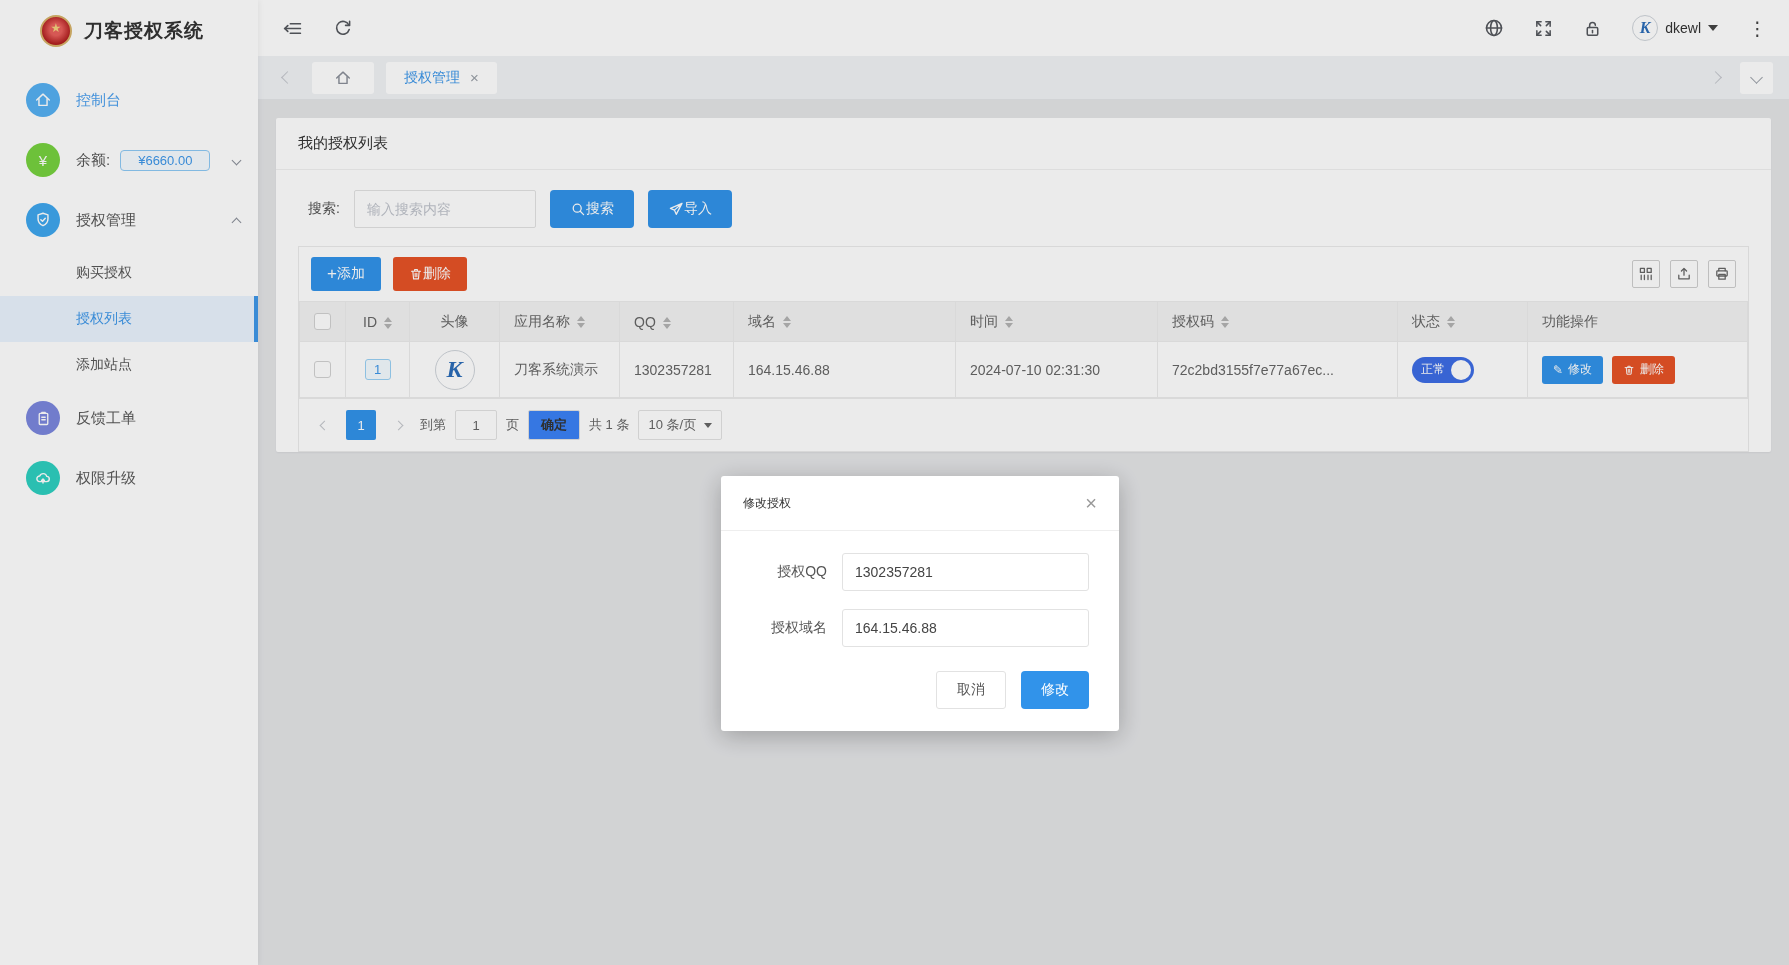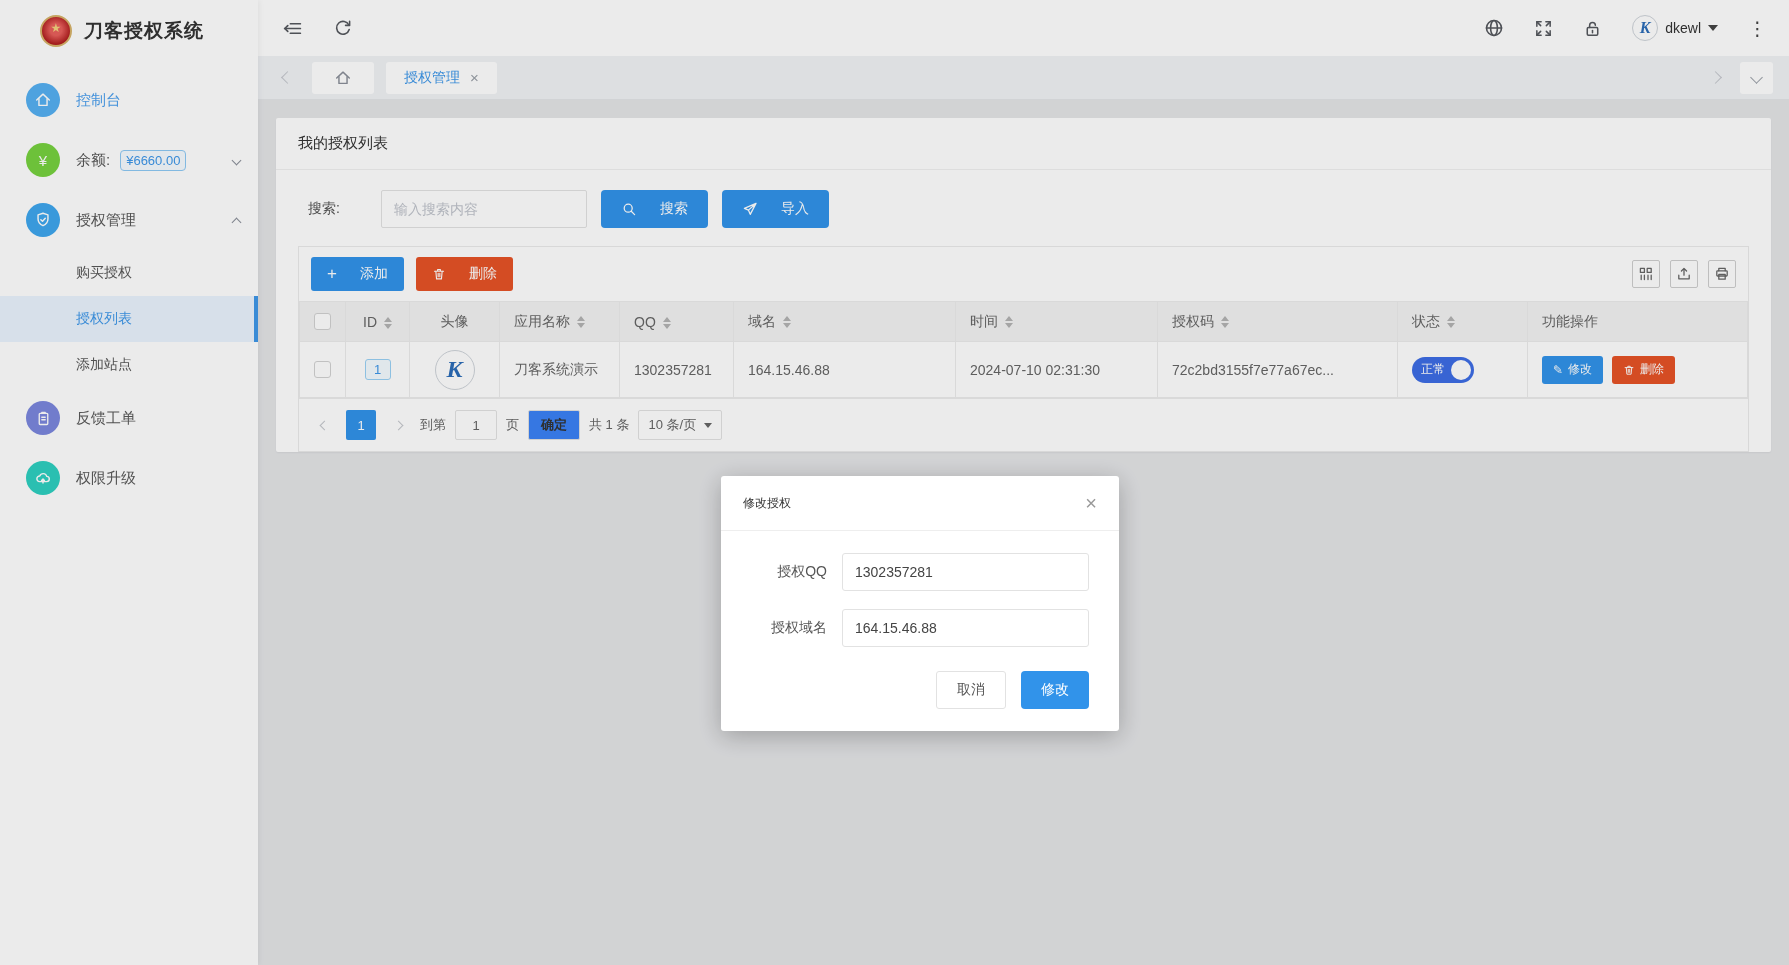--- a/index.html
+++ b/index.html
@@ -11,21 +11,21 @@
   .sidebar { width:258px; background:#fff; box-shadow:1px 0 6px rgba(0,0,0,.06); z-index:10; flex:none; }
   .logo { height:62px; display:flex; align-items:center; padding-left:40px; gap:12px; }
   .logo-badge { width:32px; height:32px; border-radius:50%; background:radial-gradient(circle at 50% 45%, #e9605c 0 28%, #b01f1f 70%); border:2px solid #d7b36a; position:relative; flex:none; }
   .logo-badge::after { content:"★"; position:absolute; left:0; right:0; top:4px; text-align:center; font-size:12px; color:#f3d37d; }
   .logo-title { font-size:19px; font-weight:bold; color:#333; letter-spacing:1px; }
   .menu { margin-top:8px; }
   .menu-item { height:60px; display:flex; align-items:center; padding:0 18px 0 26px; gap:16px; font-size:15px; color:#595959; cursor:pointer; }
   .menu-icon { width:34px; height:34px; border-radius:50%; display:flex; align-items:center; justify-content:center; color:#fff; flex:none; font-size:15px; }
   .menu-item .grow { flex:1; display:flex; align-items:center; gap:10px; }
   .blue-text { color:#4da0ee; }
-  .balance-chip { border:1px solid #8ec9f5; background:#f6fbff; color:#3e97e9; font-size:13px; padding:2px 5px; border-radius:4px; }
+  .balance-chip { border:1px solid #8ec9f5; background:#f6fbff; color:#3e97e9; font-size:13px; padding:2px 17px; border-radius:4px; }
   .submenu-item { height:46px; display:flex; align-items:center; padding-left:76px; font-size:14px; color:#595959; cursor:pointer; }
   .submenu-item.active { background:#eaf4fe; color:#3e97e9; border-right:4px solid #3e97e9; }
 
   .chev { display:inline-block; width:7px; height:7px; border-right:1.6px solid #8a8f99; border-bottom:1.6px solid #8a8f99; }
   .chev.down { transform:rotate(45deg); }
   .chev.up { transform:rotate(-135deg); margin-top:4px; }
   .chev.left { transform:rotate(135deg); }
   .chev.right { transform:rotate(-45deg); }
   .chev.big { width:9px; height:9px; border-color:#9aa0a8; }
 
@@ -48,23 +48,23 @@
   .tab { background:#fff; height:32px; border-radius:3px; display:flex; align-items:center; padding:0 18px; font-size:14px; color:#666; cursor:pointer; }
   .tab.home { padding:0 22px; }
   .tab.active { color:#3e97e9; gap:10px; }
   .tab-close { color:#9aa0a8; font-size:15px; line-height:1; }
 
   .content { flex:1; padding:18px; }
   .card { background:#fff; border-radius:2px; box-shadow:0 1px 2px rgba(0,0,0,.05); }
   .card-header { padding:16px 22px; font-size:15px; color:#333; border-bottom:1px solid #f0f0f0; }
   .search-row { display:flex; align-items:center; gap:14px; padding:20px 22px 18px 32px; }
   .search-label { font-size:14px; color:#555; }
-  .search-input { width:206px; height:38px; border:1px solid #e2e2e2; border-radius:2px; padding:0 12px; font-size:14px; color:#333; outline:none;margin-left:27px; }
+  .search-input { width:182px; height:38px; border:1px solid #e2e2e2; border-radius:2px; padding:0 12px; font-size:14px; color:#333; outline:none; }
   .search-input::placeholder { color:#c0c4cc; }
-  .btn { display:inline-flex; align-items:center; justify-content:center; gap:23px; border:none; border-radius:4px; color:#fff; font-size:14px; cursor:pointer; font-family:inherit; }
+  .btn { display:inline-flex; align-items:center; justify-content:center; gap:0; border:none; border-radius:4px; color:#fff; font-size:14px; cursor:pointer; font-family:inherit; }
   .btn-primary { background:#3193ea; }
   .btn-danger { background:#e75327; }
   .btn-lg { height:38px; padding:0 20px; }
   .btn-md { height:34px; padding:0 16px; border-radius:3px; }
   .btn-sm { height:28px; padding:0 11px; border-radius:3px; font-size:12px; gap:5px; }
 
   .table-box { margin:0 22px 16px; border:1px solid #ebebeb; }
   .table-toolbar { display:flex; align-items:center; padding:10px 12px; gap:12px; }
   .tool-icons { margin-left:auto; display:flex; gap:10px; }
   .tool-btn { width:28px; height:28px; border:1px solid #cfcfcf; background:#fff; border-radius:2px; display:flex; align-items:center; justify-content:center; cursor:pointer; }

